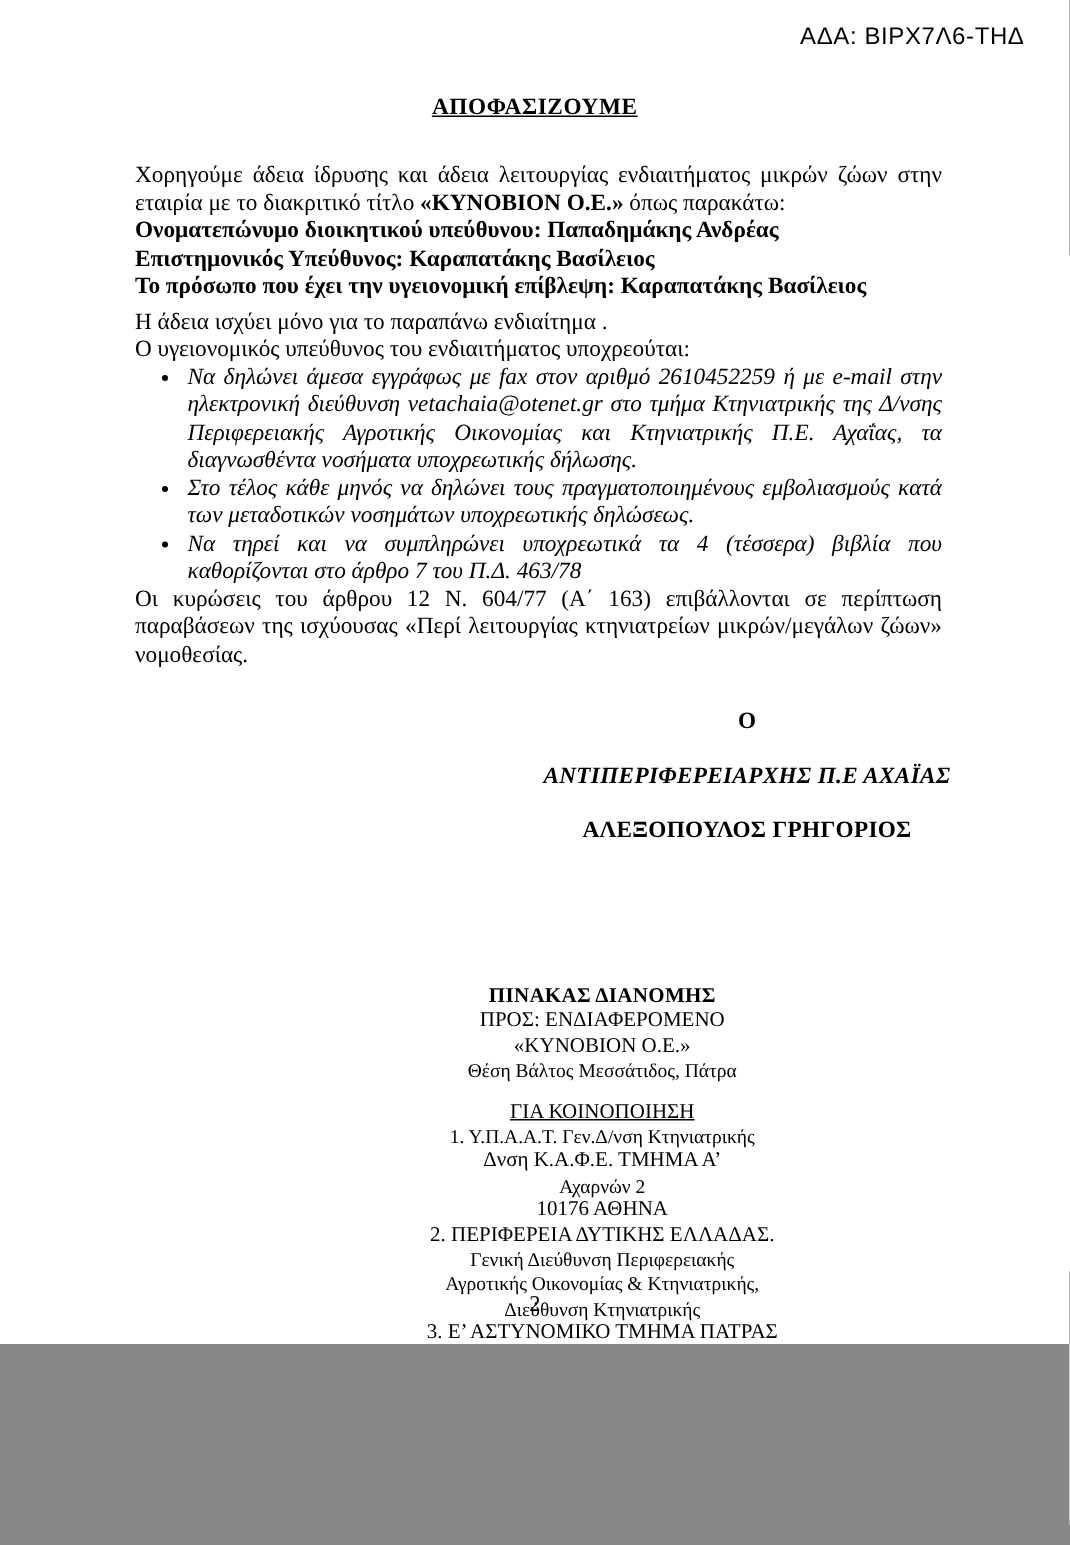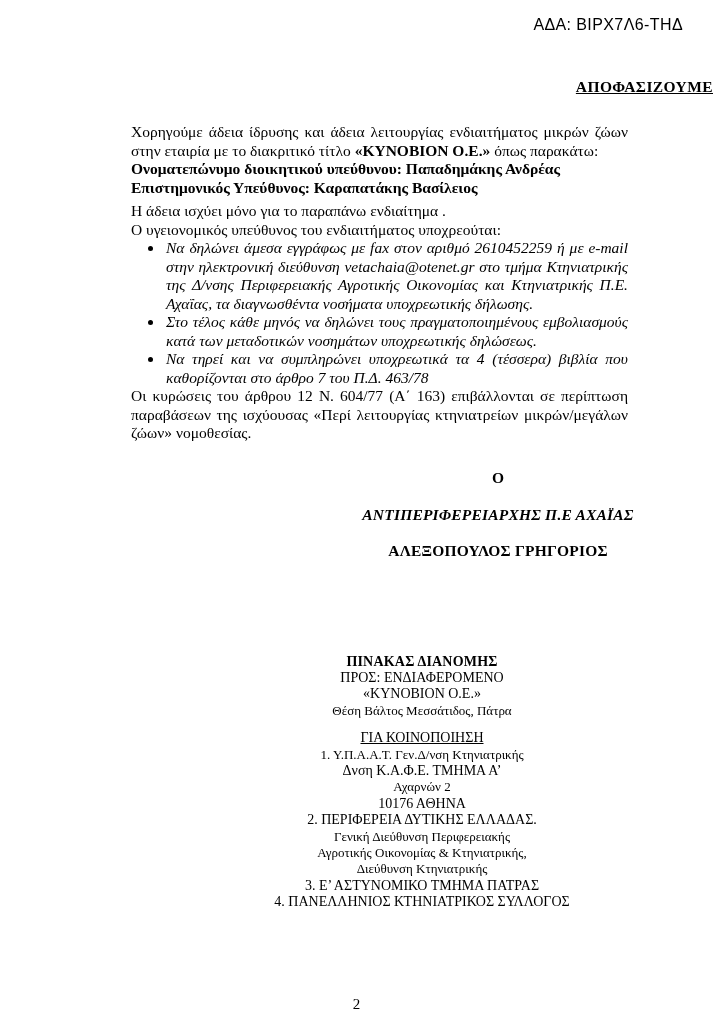--- a/index.html
+++ b/index.html
@@ -1,37 +1,36 @@
 <!DOCTYPE html>
 <html lang="el"><head>
 <meta charset="utf-8">
 <style>
   * { margin: 0; padding: 0; box-sizing: border-box; }
   html, body { background: #888; }
   .page {
     position: relative;
     width: 713px;
-    height: 1030px;
+    height: 896px;
     margin: 0 auto;
     background: #ffffff;
     font-family: "Liberation Serif", "DejaVu Serif", serif;
     color: #000000;
     overflow: hidden;
-    padding-left: 41px;
   }
   .ada {
     padding: 16px 30px 0 0;
     text-align: right;
     font-family: "Liberation Sans", "DejaVu Sans", sans-serif;
     font-size: 16px;
     letter-spacing: 0.4px;
   }
   .doc-title {
-    margin-top: 44px;
-    text-align: right;
+    margin-top: 29px;
+    text-align: center;
     font-size: 15.5px;
     font-weight: bold;
     text-decoration: underline;
     letter-spacing: 0.4px;
   }
   .main {
     margin: 27px 85px 0 90px;
     font-size: 15.5px;
     line-height: 18.5px;
   }
@@ -101,20 +100,22 @@
 
     <p class="para"><span>Χορηγούμε άδεια ίδρυσης και άδεια λειτουργίας ενδιαιτήματος μικρών ζώων στην εταιρία με το διακριτικό τίτλο </span><span class="b">«ΚΥΝΟΒΙΟΝ Ο.Ε.»</span><span> όπως παρακάτω:</span></p>
 
     <div class="detail-line"><span class="b">Ονοματεπώνυμο διοικητικού υπεύθυνου:</span>
       <span class="b">Παπαδημάκης Ανδρέας</span></div>
 
 
     <div class="detail-line"><span class="b">Επιστημονικός Υπεύθυνος:</span>
       <span class="b">Καραπατάκης Βασίλειος</span></div>
 
+    <div class="detail-line"><span class="b">Το πρόσωπο που έχει την υγειονομική επίβλεψη:</span>
+      <span class="b">Καραπατάκης Βασίλειος</span></div>
 
     <div class="validity">
       <div>Η άδεια ισχύει μόνο για το παραπάνω ενδιαίτημα .</div>
       <div>Ο υγειονομικός υπεύθυνος του ενδιαιτήματος υποχρεούται:</div>
     </div>
 
     <ul class="bullets">
       <li>Να δηλώνει άμεσα εγγράφως με fax στον αριθμό 2610452259 ή με e-mail στην ηλεκτρονική διεύθυνση vetachaia@otenet.gr στο τμήμα Κτηνιατρικής της Δ/νσης Περιφερειακής Αγροτικής Οικονομίας και Κτηνιατρικής Π.Ε. Αχαΐας, τα διαγνωσθέντα νοσήματα υποχρεωτικής δήλωσης.</li>
       <li>Στο τέλος κάθε μηνός να δηλώνει τους πραγματοποιημένους εμβολιασμούς κατά των μεταδοτικών νοσημάτων υποχρεωτικής δηλώσεως.</li>
       <li>Να τηρεί και να συμπληρώνει υποχρεωτικά τα 4 (τέσσερα) βιβλία που καθορίζονται στο άρθρο 7 του Π.Δ. 463/78</li>

